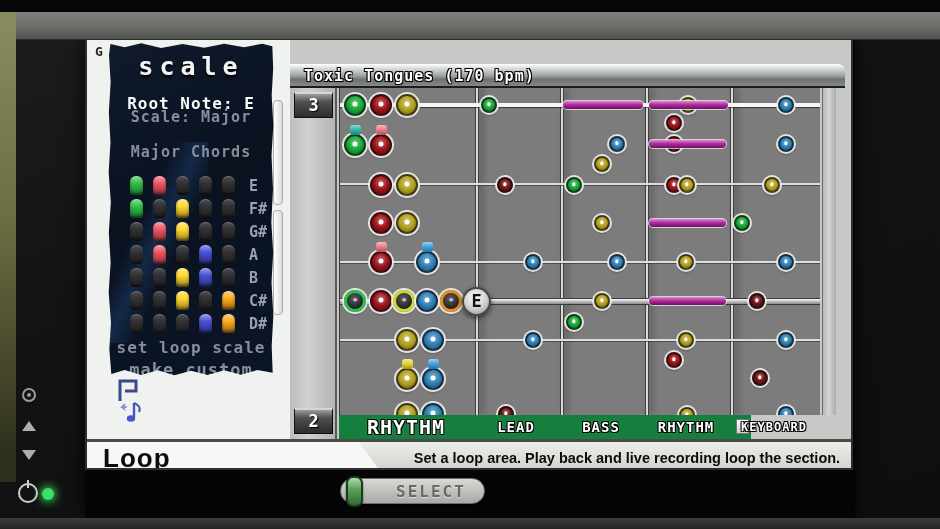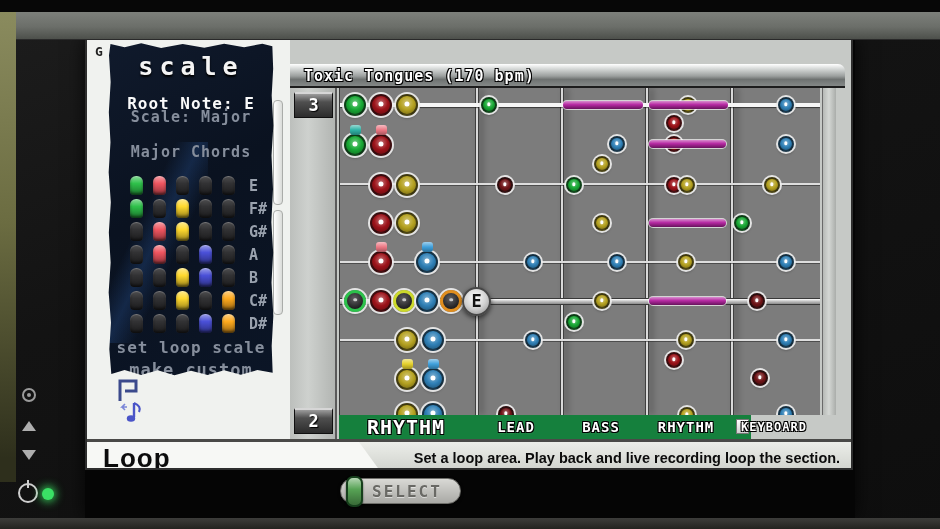--- a/index.html
+++ b/index.html
@@ -91,21 +91,21 @@
   .loop-tab{position:absolute;left:0;top:0;width:300px;height:33px;background:#f7f8f5;clip-path:polygon(0 0,272px 0,296px 33px,0 33px);}
   .loop-label{position:absolute;left:16px;top:1px;font-family:"Liberation Sans",sans-serif;font-weight:bold;font-size:26px;color:#0c0c0c;letter-spacing:1px;}
   .hint{position:absolute;left:320px;right:8px;top:8px;text-align:center;font-family:"Liberation Sans",sans-serif;font-weight:bold;font-size:14.5px;color:#0c0c0c;}
 
   
   .prompts{position:absolute;left:255px;top:440px;display:flex;gap:32px;z-index:5;}
   .prompt{height:26px;border-radius:13px;background:linear-gradient(#d9d9d5,#a9a9a5);border:1px solid #6e6e6a;display:flex;align-items:center;gap:9px;padding:0 18px 0 5px;box-shadow:0 1px 3px rgba(0,0,0,.7);}
   .key{width:17px;height:31px;border-radius:7px;margin:-4px 0;background-image:linear-gradient(rgba(255,255,255,.55),rgba(255,255,255,0) 42%,rgba(0,0,0,.35));box-shadow:0 1px 2px rgba(0,0,0,.6);}
   .key-green{background-color:var(--accent-select);border:2px solid #163f1c;}
   .key-pink{background-color:var(--accent-back);border:2px solid #571824;}
-  .prompt-label{font:bold 16px "DejaVu Sans Mono",monospace;color:#696965;letter-spacing:2px;text-shadow:0 1px 0 rgba(255,255,255,.5);}
+  .prompt-label{font:bold 16px "DejaVu Sans Mono",monospace;color:#696965;letter-spacing:2px;text-shadow:0 1px 0 rgba(255,255,255,.5);margin-left:24px;}
 </style>
 </head>
 <body>
 
 <div class="stage">
   <div class="top-black"></div>
   <div class="top-bar"></div>
   <div class="left-strip"></div>
   <div class="bottom-strip"></div>
 

